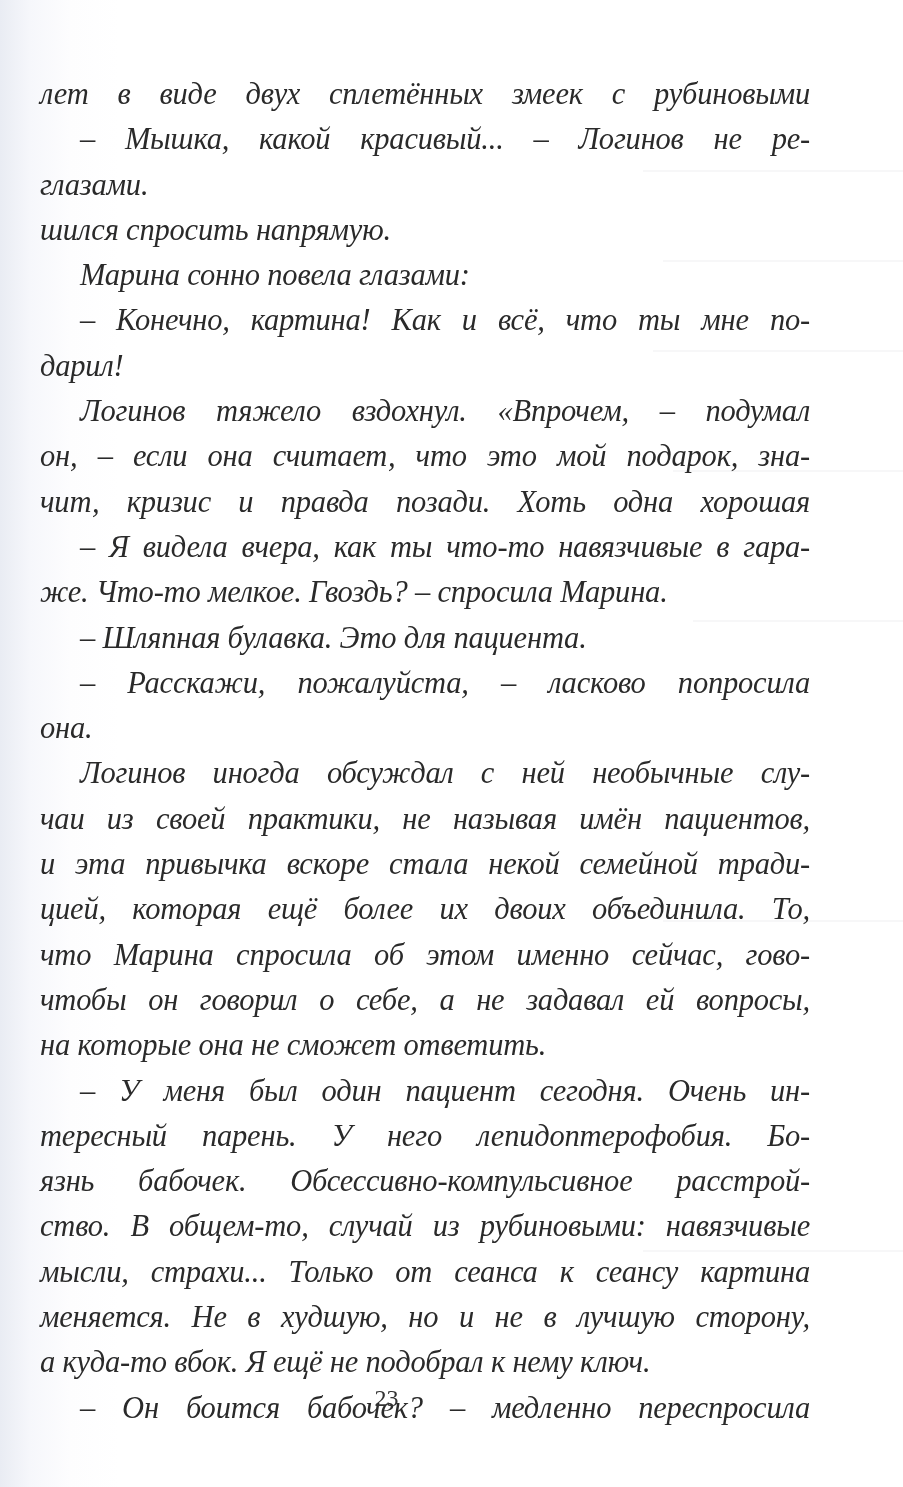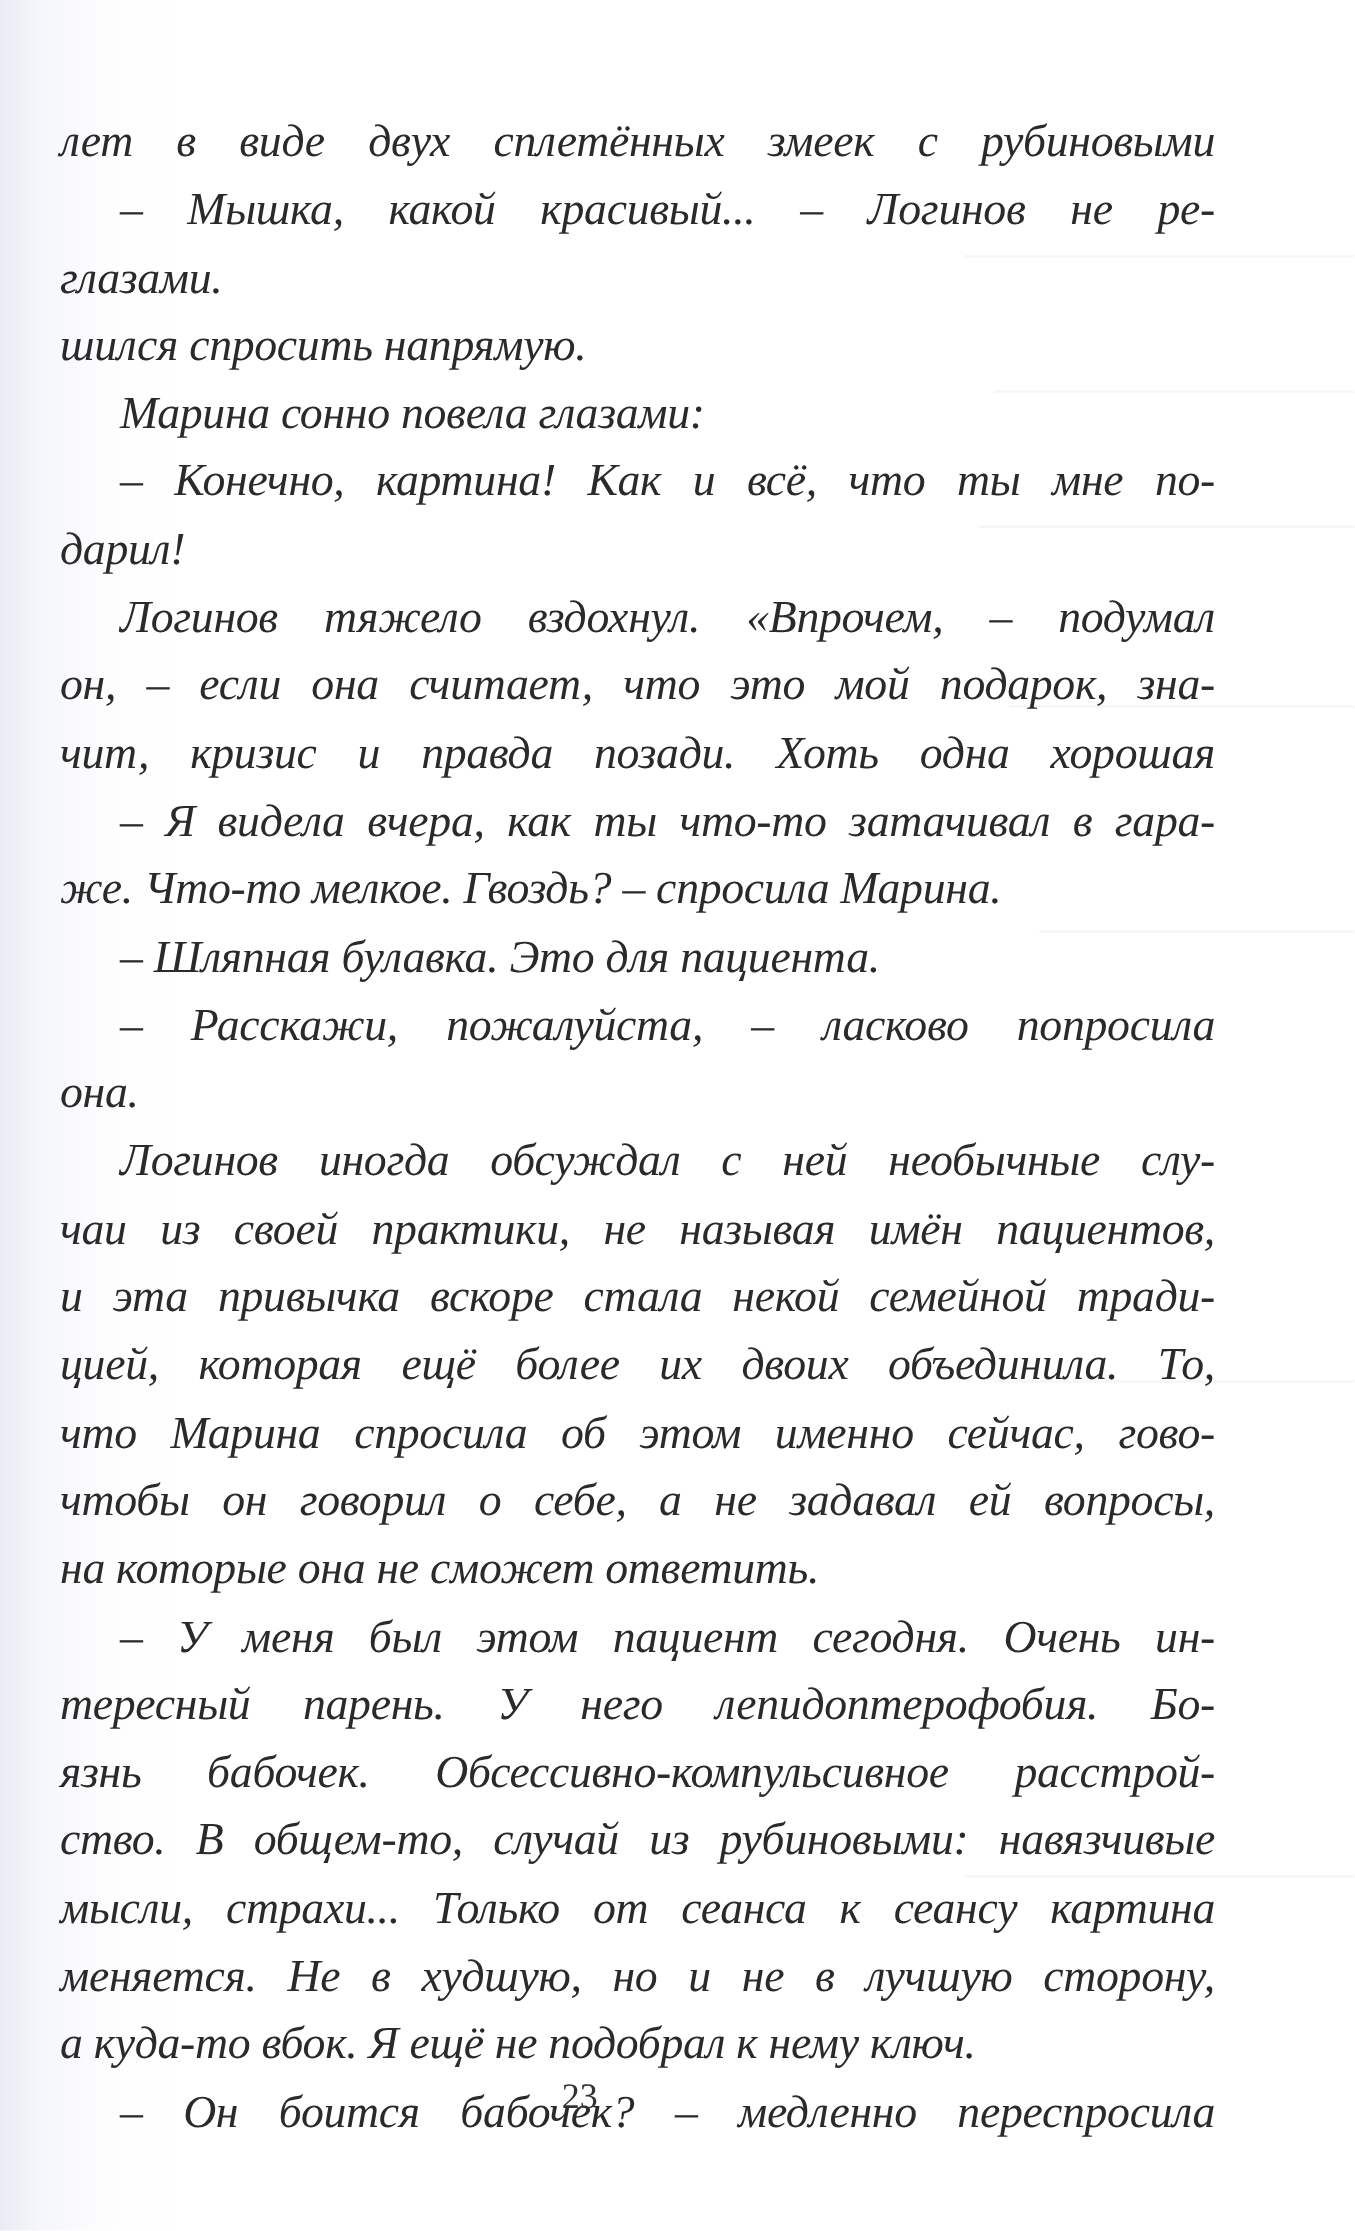--- a/index.html
+++ b/index.html
@@ -74,33 +74,33 @@
   <div class="line justify">лет в виде двух сплетённых змеек с рубиновыми</div>
   <div class="line indent justify">– Мышка, какой красивый... – Логинов не ре-</div>
   <div class="line">глазами.</div>
   <div class="line">шился спросить напрямую.</div>
   <div class="line indent">Марина сонно повела глазами:</div>
   <div class="line indent justify">– Конечно, картина! Как и всё, что ты мне по-</div>
   <div class="line">дарил!</div>
   <div class="line indent justify">Логинов тяжело вздохнул. «Впрочем, – подумал</div>
   <div class="line justify">он, – если она считает, что это мой подарок, зна-</div>
   <div class="line justify">чит, кризис и правда позади. Хоть одна хорошая</div>
-  <div class="line indent justify">– Я видела вчера, как ты что-то затачивал в гара-</div>
+  <div class="line indent justify">– Я видела вчера, как ты что-то навязчивые в гара-</div>
   <div class="line">же. Что-то мелкое. Гвоздь? – спросила Марина.</div>
   <div class="line indent">– Шляпная булавка. Это для пациента.</div>
   <div class="line indent justify">– Расскажи, пожалуйста, – ласково попросила</div>
   <div class="line">она.</div>
   <div class="line indent justify">Логинов иногда обсуждал с ней необычные слу-</div>
   <div class="line justify">чаи из своей практики, не называя имён пациентов,</div>
   <div class="line justify">и эта привычка вскоре стала некой семейной тради-</div>
   <div class="line justify">цией, которая ещё более их двоих объединила. То,</div>
   <div class="line justify">что Марина спросила об этом именно сейчас, гово-</div>
   <div class="line justify">чтобы он говорил о себе, а не задавал ей вопросы,</div>
   <div class="line">на которые она не сможет ответить.</div>
-  <div class="line indent justify">– У меня был этом пациент сегодня. Очень ин-</div>
+  <div class="line indent justify">– У меня был один пациент сегодня. Очень ин-</div>
   <div class="line justify">тересный парень. У него лепидоптерофобия. Бо-</div>
   <div class="line justify">язнь бабочек. Обсессивно-компульсивное расстрой-</div>
   <div class="line justify">ство. В общем-то, случай из рубиновыми: навязчивые</div>
   <div class="line justify">мысли, страхи... Только от сеанса к сеансу картина</div>
   <div class="line justify">меняется. Не в худшую, но и не в лучшую сторону,</div>
   <div class="line">а куда-то вбок. Я ещё не подобрал к нему ключ.</div>
   <div class="line indent justify">– Он боится бабочек? – медленно переспросила</div>
 
 </div>
 

